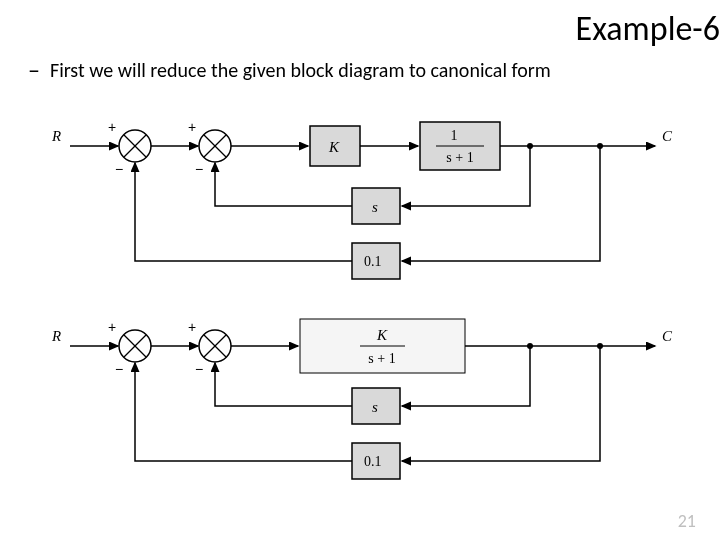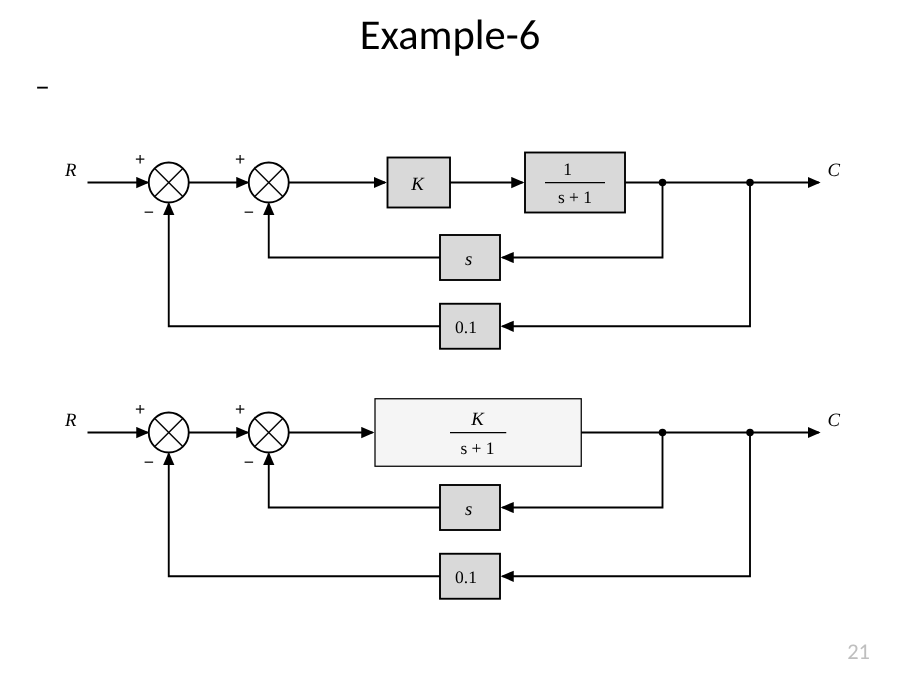--- a/index.html
+++ b/index.html
@@ -6,21 +6,21 @@
     margin: 0;
     padding: 0;
     width: 720px;
     height: 540px;
     font-family: "Calibri", "Arial", sans-serif;
     background: #ffffff;
     position: relative;
     overflow: hidden;
   }
   .slide-title {
-    text-align: center;
+    text-align: right;
     font-size: 34px;
     font-weight: 400;
     margin: 8px 0 6px 0;
     color: #000;
   }
   .bullet-row {
     display: flex;
     align-items: center;
     margin: 4px 0 12px 28px;
   }
@@ -89,20 +89,21 @@
   .node { fill: #000; }
   .fracline { stroke:#000; stroke-width:1; }
 </style>
 </head>
 <body>
 
 <div class="slide-title">Example-6</div>
 
 <div class="bullet-row">
   <span class="bullet-dash">–</span>
+  <span class="bullet-text">First we will reduce the given block diagram to canonical form</span>
 </div>
 
 <div class="diagram-area">
 <svg width="640" height="200" viewBox="0 0 640 200">
   <defs>
     <marker id="ah1" markerWidth="8" markerHeight="8" refX="6" refY="3" orient="auto">
       <path d="M0,0 L7,3 L0,6 Z" class="arrowhead"></path>
     </marker>
   </defs>
 

